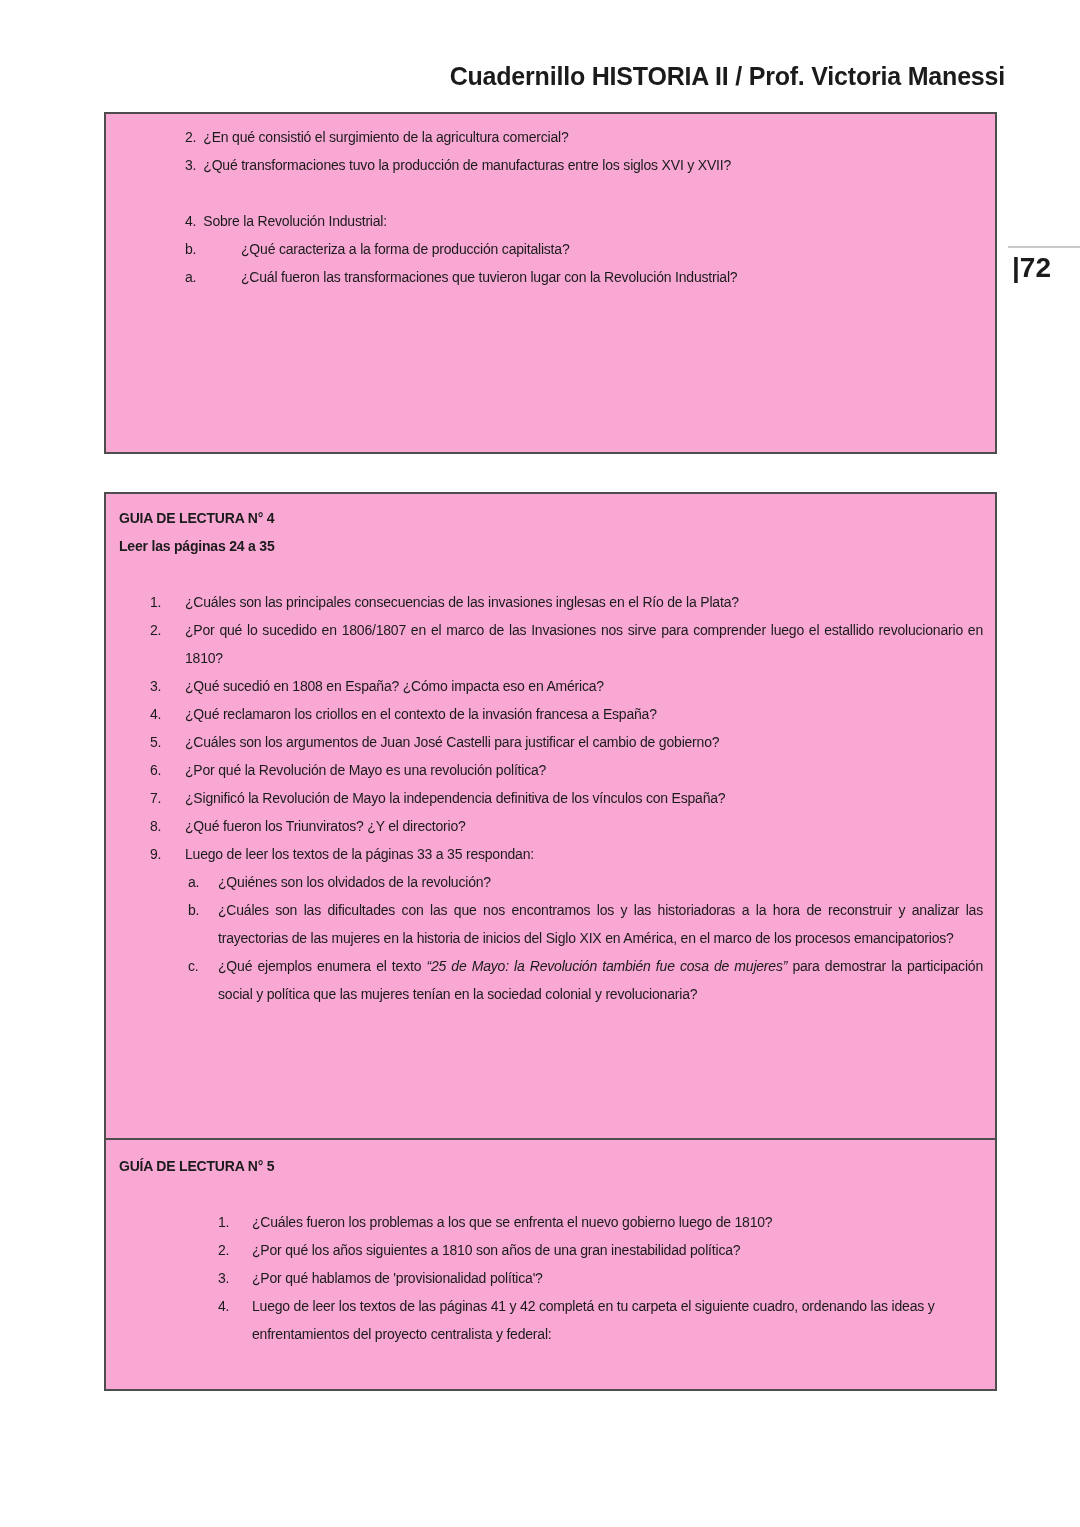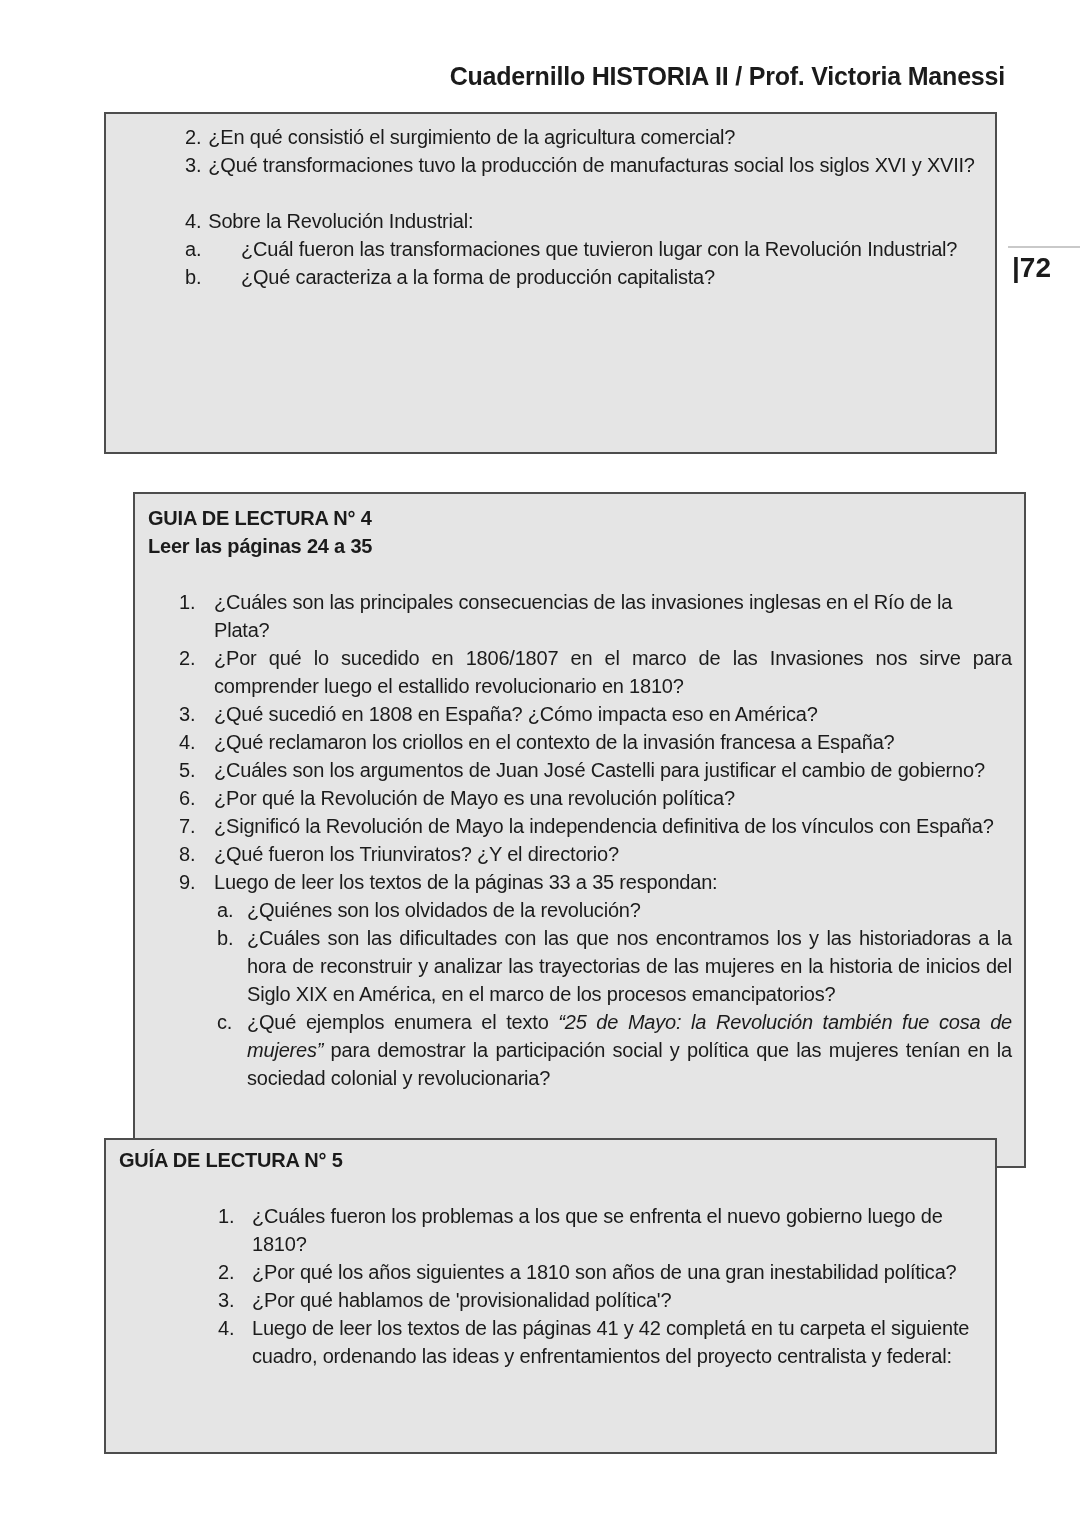--- a/index.html
+++ b/index.html
@@ -17,30 +17,30 @@
     font-size: 25px;
     font-weight: bold;
     letter-spacing: -0.2px;
     white-space: nowrap;
   }
   .box {
     position: absolute;
     left: 104px;
     width: 893px;
     border: 2px solid #4d4d4d;
-    background: #e5e5e5;
+    background: #f9a8d4;
     box-sizing: border-box;
-    font-size: 20px;
+    font-size: 14px;
     line-height: 28px;
     letter-spacing: -0.2px;
   }
   .box p { margin: 0; }
   .box1 { top: 112px; height: 342px; padding: 9px 0 0 79px; }
-  .box2 { top: 492px; height: 676px; padding: 10px 12px 0 13px; margin-left: 29px; }
-  .box3 { top: 1138px; height: 316px; padding: 6px 12px 0 13px; }
+  .box2 { top: 492px; height: 676px; padding: 10px 12px 0 13px; }
+  .box3 { top: 1138px; height: 253px; padding: 12px 12px 0 13px; }
 
   .b1n { display: inline; margin-right: 7px; }
   .gap { margin-top: 28px !important; }
 
   .sub { margin-left: 75px; padding-right: 5px; }
   .letter { display: inline-block; width: 56px; }
   .just { text-align: justify; }
 
   .bold { font-weight: bold; }
 
@@ -71,24 +71,24 @@
 </head>
 <body>
 
 <div class="doc-header">Cuadernillo HISTORIA II / Prof. Victoria Manessi</div>
 
 <div class="page-rule"></div>
 <div class="page-number">|72</div>
 
 <div class="box box1">
   <p class="line"><span class="b1n">2.</span><span>¿En qué consistió el surgimiento de la agricultura comercial?</span></p>
-  <p class="line"><span class="b1n">3.</span><span>¿Qué transformaciones tuvo la producción de manufacturas social los siglos XVI y XVII?</span></p>
+  <p class="line"><span class="b1n">3.</span><span>¿Qué transformaciones tuvo la producción de manufacturas entre los siglos XVI y XVII?</span></p>
   <p class="line gap"><span class="b1n">4.</span><span>Sobre la Revolución Industrial:</span></p>
+  <p class="sub"><span class="letter">b.</span><span>¿Qué caracteriza a la forma de producción capitalista?</span></p>
   <p class="sub"><span class="letter">a.</span><span>¿Cuál fueron las transformaciones que tuvieron lugar con la Revolución Industrial?</span></p>
-  <p class="sub"><span class="letter">b.</span><span>¿Qué caracteriza a la forma de producción capitalista?</span></p>
 </div>
 
 <div class="box box2">
   <p class="bold">GUIA DE LECTURA N° 4</p>
   <p class="bold">Leer las páginas 24 a 35</p>
   <div class="list l2">
     <div class="row">
         <span class="num">1.</span>
         <span class="txt">¿Cuáles son las principales consecuencias de las invasiones inglesas en el Río de la Plata?</span>
       </div>

